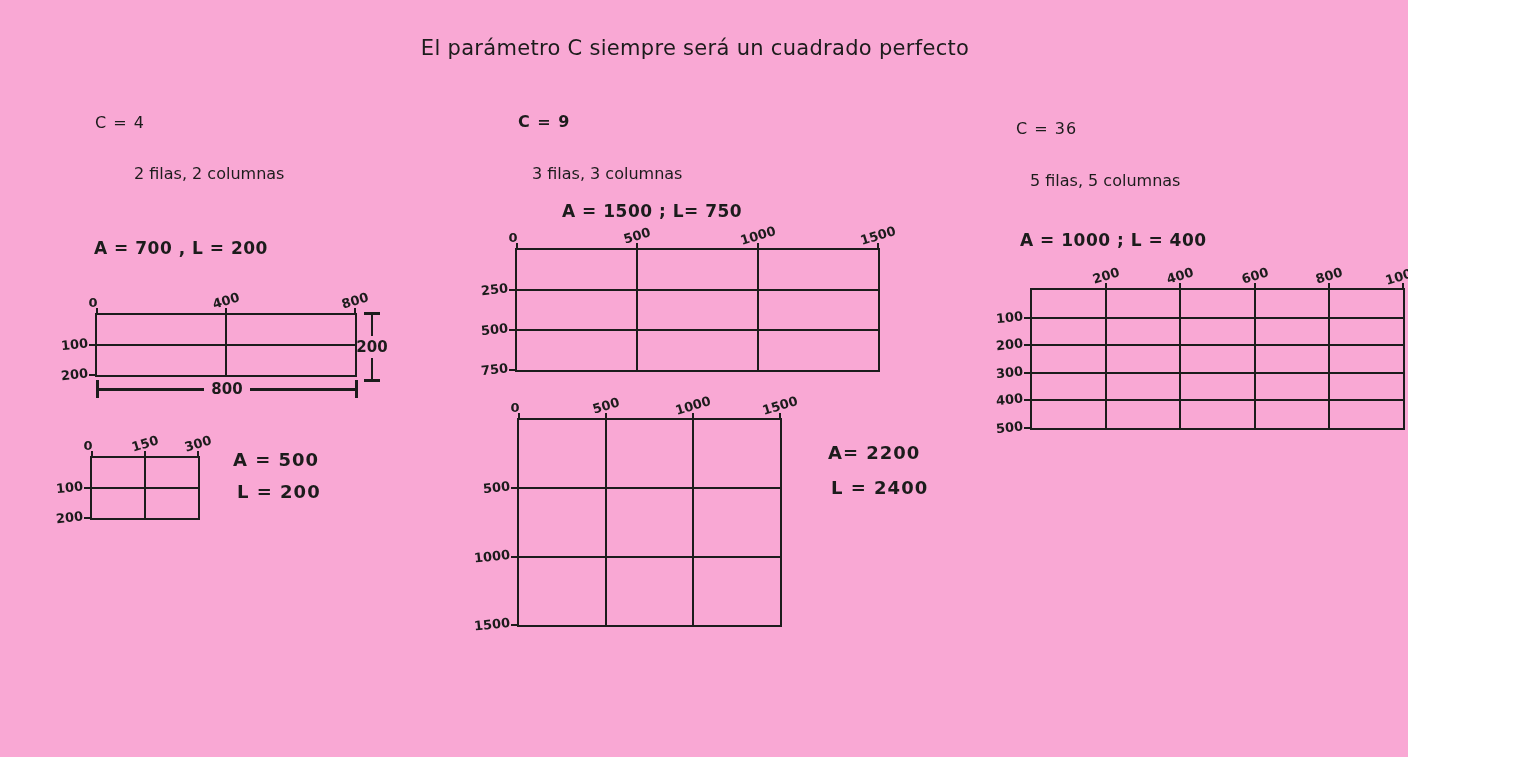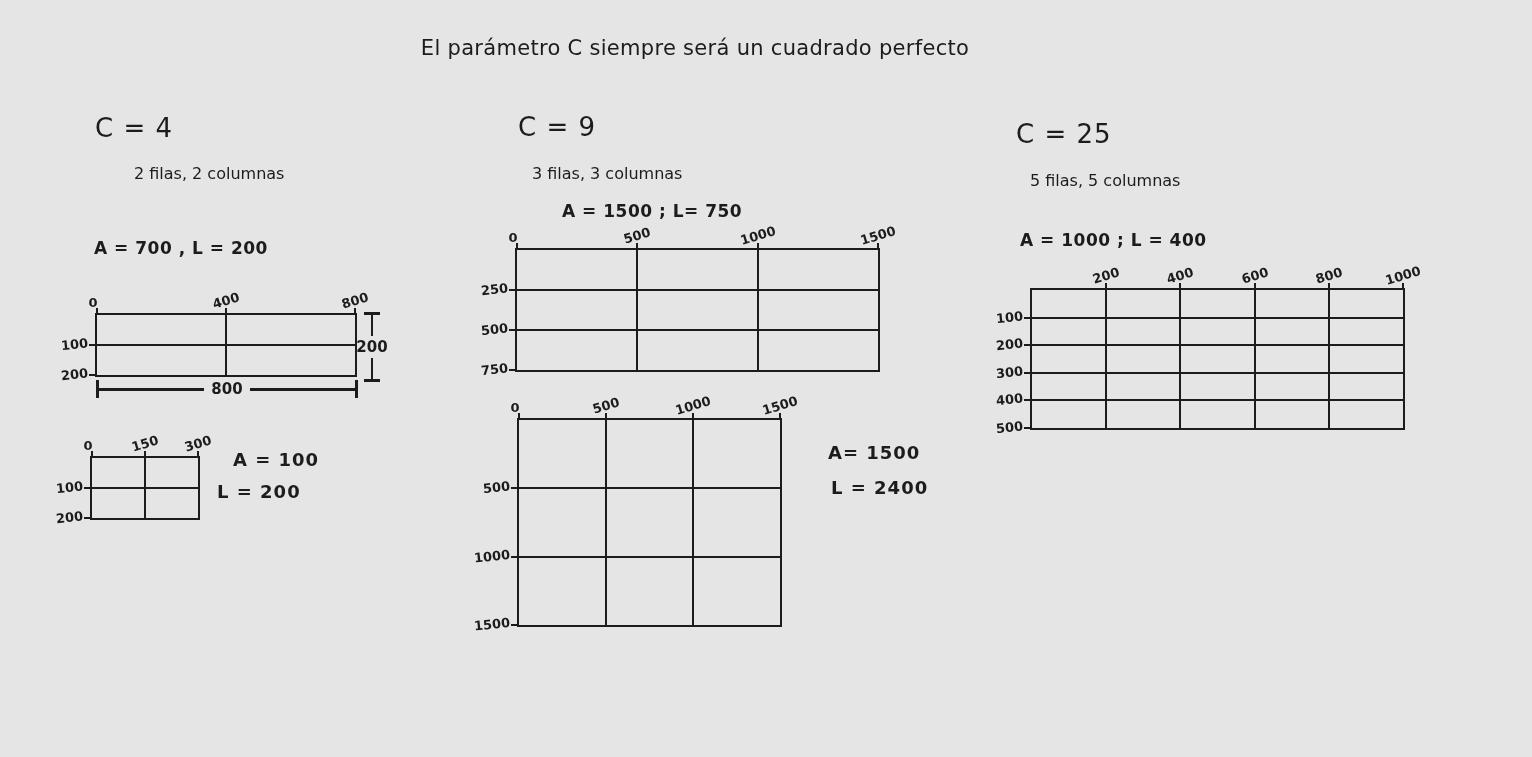--- a/index.html
+++ b/index.html
@@ -1,26 +1,26 @@
 <!DOCTYPE html>
 <html><head>
 <meta charset="utf-8">
 <style>
   html,body{margin:0;padding:0;background:#fff;}
   .canvas{
     position:relative;
-    width:1532px;height:757px;
-    background:#e5e5e5;
+    width:1408px;height:757px;
+    background:#f9a8d4;
     font-family:"DejaVu Sans",sans-serif;
     color:#1c1c1c;
     overflow:hidden;
   }
   .abs{position:absolute;white-space:nowrap;}
   .title{font-size:21px;letter-spacing:.3px;text-align:center;}
-  .c-label{font-size:26px;letter-spacing:1px;}
+  .c-label{font-size:16px;letter-spacing:1px;}
   .rc-label{font-size:16px;}
   .dims-label{font-size:17px;font-weight:700;letter-spacing:.5px;}
   .side-label{font-size:18px;font-weight:700;letter-spacing:1px;}
   .footer{font-size:21px;line-height:31px;letter-spacing:.2px;}
 
   
   .grid{position:absolute;border:2px solid #1c1c1c;}
   .gl{position:absolute;background:#1c1c1c;}
   .gl.v{top:0;bottom:0;width:2px;transform:translateX(-1px);}
   .gl.h{left:0;right:0;height:2px;transform:translateY(-1px);}
@@ -96,24 +96,24 @@
       <div class="xtick zero" style="left: 0%;">0</div>
       <div class="xmark" style="left: 50%;"></div>
       <div class="xtick" style="left: 50%;">150</div>
       <div class="xmark" style="left: 100%;"></div>
       <div class="xtick" style="left: 100%;">300</div>
       <div class="ymark" style="top: 50%;"></div>
       <div class="ytick" style="top: 50%;">100</div>
       <div class="ymark" style="top: 100%;"></div>
       <div class="ytick" style="top: 100%;">200</div>
     </div>
-  <div class="abs side-label" style="left:233px;top:449px;">A = 100</div>
-  <div class="abs side-label" style="left:217px;top:481px;">L = 200</div>
+  <div class="abs side-label" style="left:233px;top:449px;">A = 500</div>
+  <div class="abs side-label" style="left:237px;top:481px;">L = 200</div>
 
-  <div class="abs c-label" style="left:518px;top:112px;">C = 9</div>
+  <div class="abs c-label" style="left:518px;top:112px;font-weight:bold;">C = 9</div>
   <div class="abs rc-label" style="left:532px;top:164px;">3 filas, 3 columnas</div>
   <div class="abs dims-label" style="left:562px;top:201px;">A = 1500 ;   L= 750</div>
 
   <div class="grid" style="left:515px;top:248px;width:361px;height:120px;">
       <div class="gl v" style="left: 33.3333%;"></div>
       <div class="gl v" style="left: 66.6667%;"></div>
       <div class="gl h" style="top: 33.3333%;"></div>
       <div class="gl h" style="top: 66.6667%;"></div>
       <div class="xmark" style="left: 0%;"></div>
       <div class="xtick zero" style="left: 0%;">0</div>
@@ -144,24 +144,24 @@
       <div class="xtick" style="left: 66.6667%;">1000</div>
       <div class="xmark" style="left: 100%;"></div>
       <div class="xtick" style="left: 100%;">1500</div>
       <div class="ymark" style="top: 33.3333%;"></div>
       <div class="ytick" style="top: 33.3333%;">500</div>
       <div class="ymark" style="top: 66.6667%;"></div>
       <div class="ytick" style="top: 66.6667%;">1000</div>
       <div class="ymark" style="top: 100%;"></div>
       <div class="ytick" style="top: 100%;">1500</div>
     </div>
-  <div class="abs side-label" style="left:828px;top:442px;">A= 1500</div>
+  <div class="abs side-label" style="left:828px;top:442px;">A= 2200</div>
   <div class="abs side-label" style="left:831px;top:477px;">L = 2400</div>
 
-  <div class="abs c-label" style="left:1016px;top:119px;">C = 25</div>
+  <div class="abs c-label" style="left:1016px;top:119px;">C = 36</div>
   <div class="abs rc-label" style="left:1030px;top:171px;">5 filas, 5 columnas</div>
   <div class="abs dims-label" style="left:1020px;top:230px;">A = 1000  ;   L = 400</div>
 
   <div class="grid" style="left:1030px;top:288px;width:371px;height:138px;">
       <div class="gl v" style="left: 20%;"></div>
       <div class="gl v" style="left: 40%;"></div>
       <div class="gl v" style="left: 60%;"></div>
       <div class="gl v" style="left: 80%;"></div>
       <div class="gl h" style="top: 20%;"></div>
       <div class="gl h" style="top: 40%;"></div>

